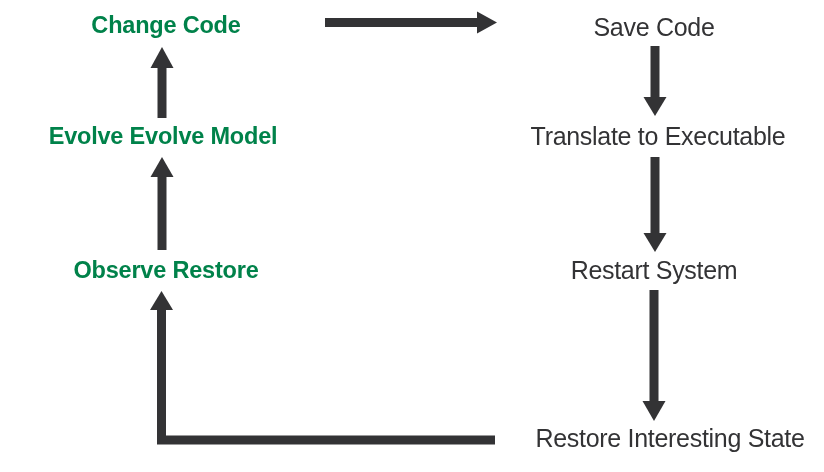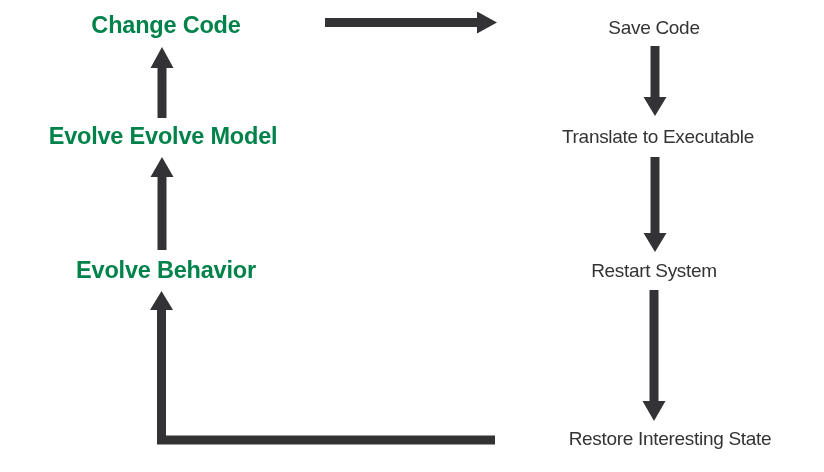--- a/index.html
+++ b/index.html
@@ -26,21 +26,21 @@
   .node-left {
     color: #00824A;
     font-weight: bold;
     font-size: 23.5px;
     letter-spacing: -0.2px;
     transform: translate(-50%, -50%);
   }
   .node-right {
     color: #333335;
     font-weight: normal;
-    font-size: 19px;
+    font-size: 25px;
     letter-spacing: -0.3px;
     transform: translate(-50%, -50%);
   }
   #arrow-layer {
     position: absolute;
     left: 0;
     top: 0;
     width: 824px;
     height: 472px;
     pointer-events: none;
@@ -86,21 +86,21 @@
     <g>
       <line x1="162" y1="118" x2="162" y2="66" stroke="#333335" stroke-width="9" stroke-linecap="butt"></line>
       <polygon points="162,47 150.5,68 173.5,68" fill="#333335"></polygon>
     </g>
   </svg>
 
   <div class="node node-left" style="left:166px; top:26px;">Change Code</div>
 
   <div class="node node-left" style="left:163px; top:137px;">Evolve Evolve Model</div>
 
-  <div class="node node-left" style="left:166px; top:271px;">Evolve Behavior</div>
+  <div class="node node-left" style="left:166px; top:271px;">Observe Restore</div>
 
   <div class="node node-right" style="left:654px; top:27px;">Save Code</div>
 
   <div class="node node-right" style="left:654px; top:270px;">Restart System</div>
 
   <div class="node node-right" style="left:658px; top:136px;">Translate to Executable</div>
 
   <div class="node node-right" style="left:655px; top:438px;margin-left:15px;">Restore Interesting State</div>
 
 </div>

